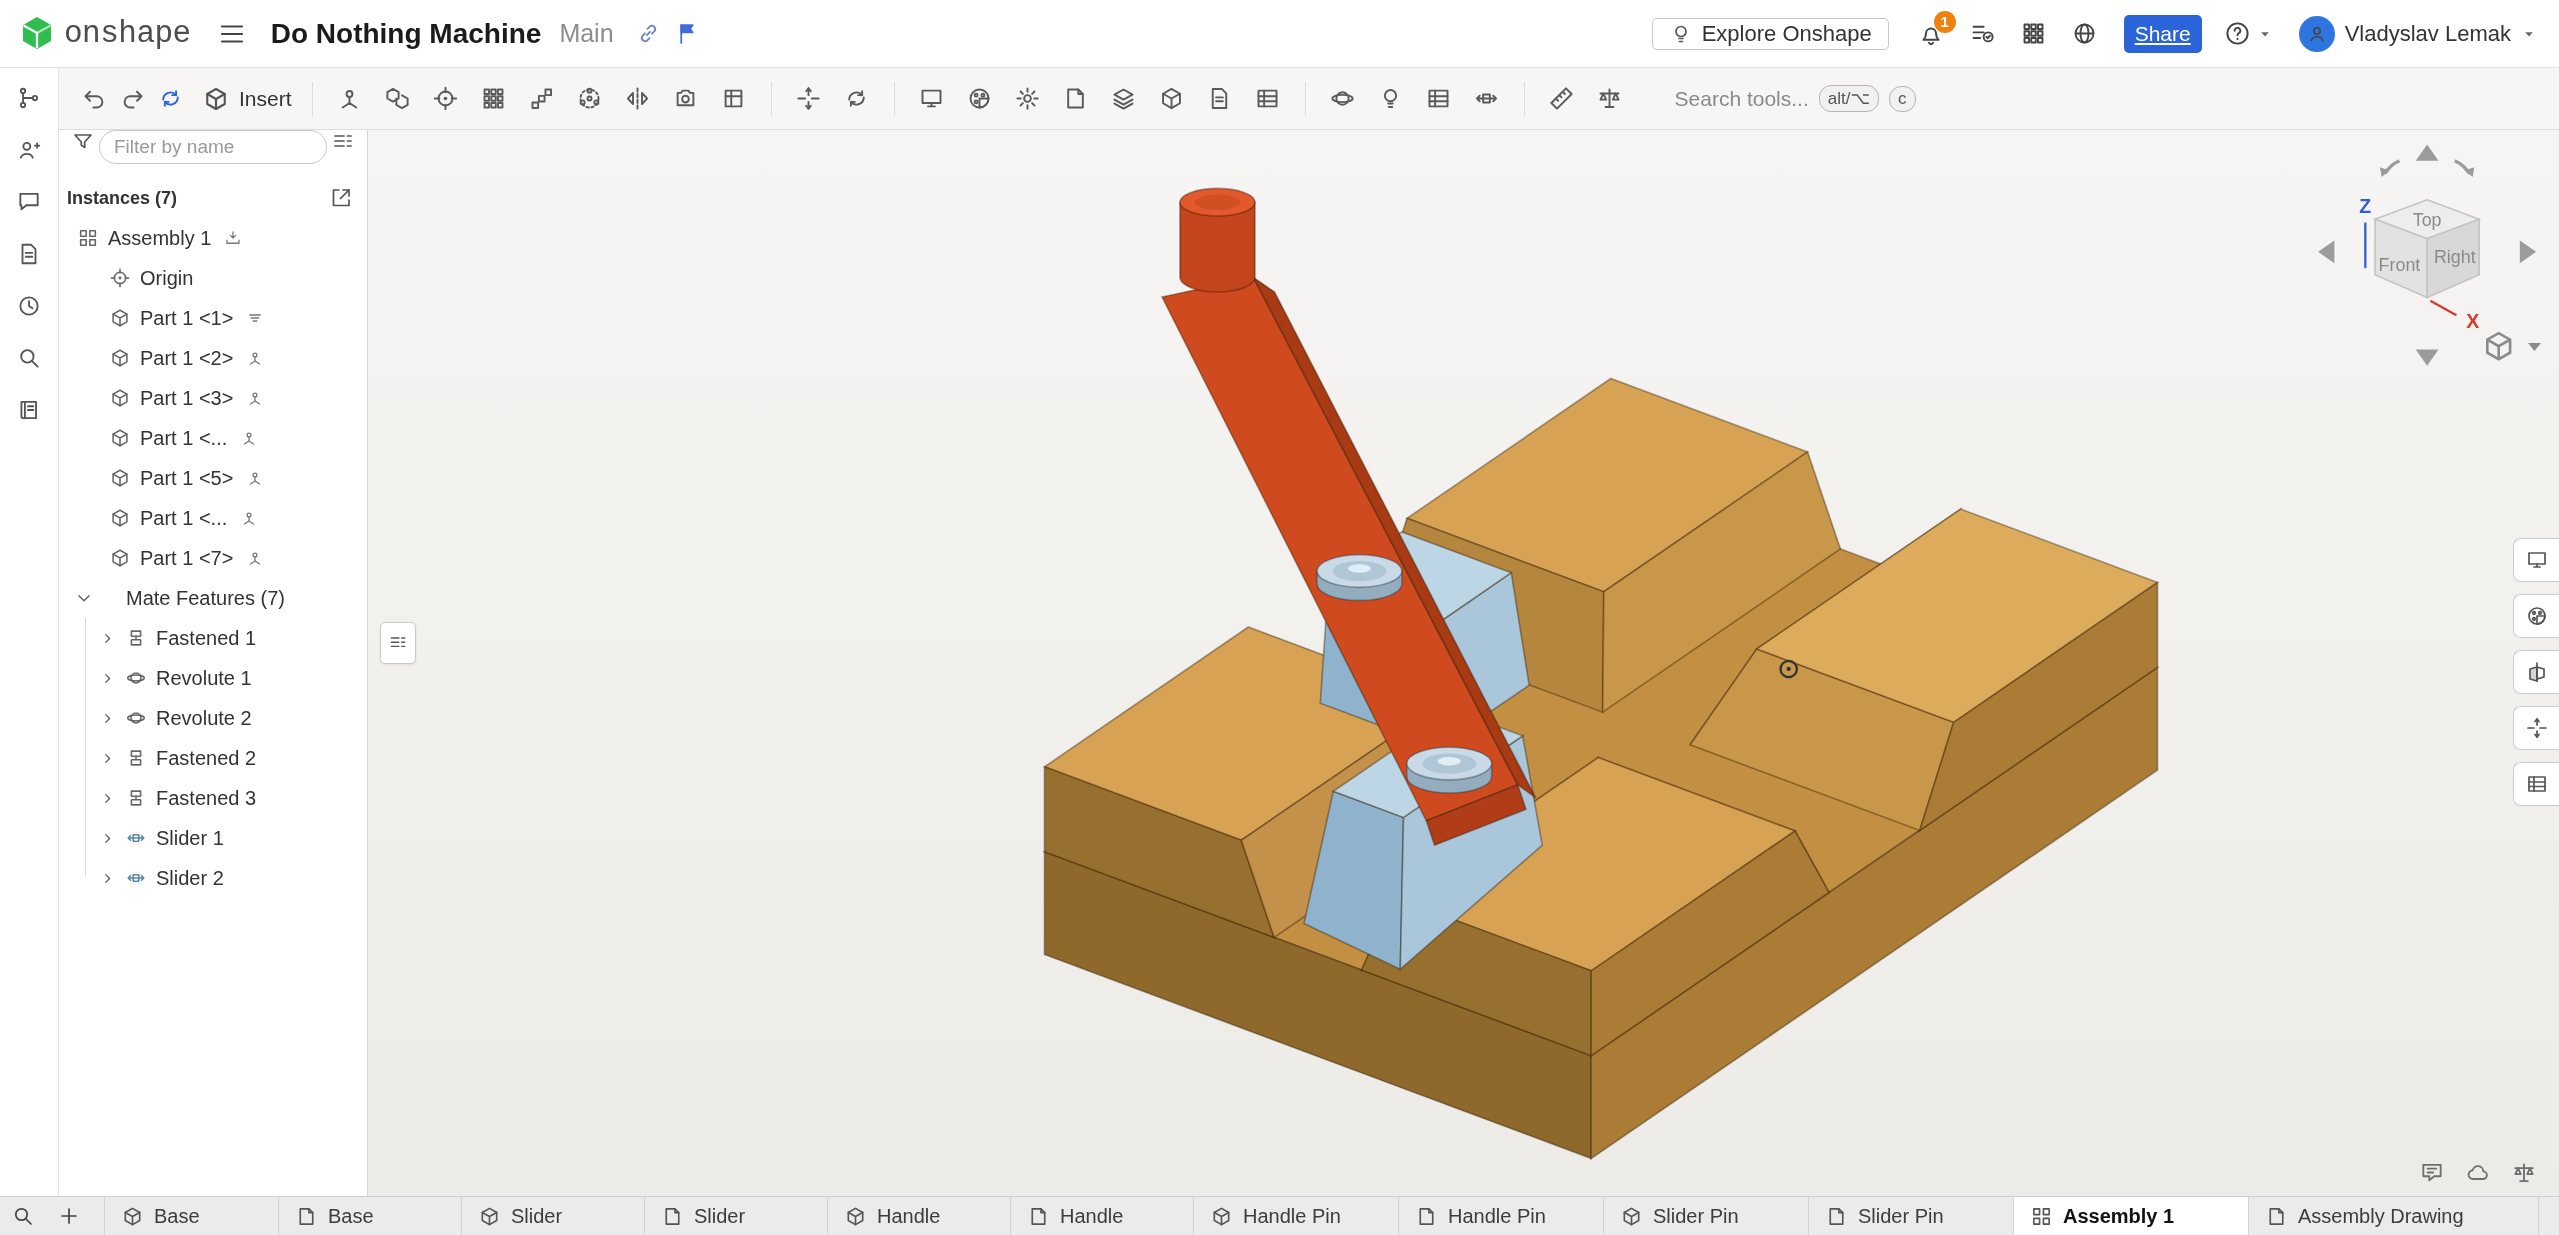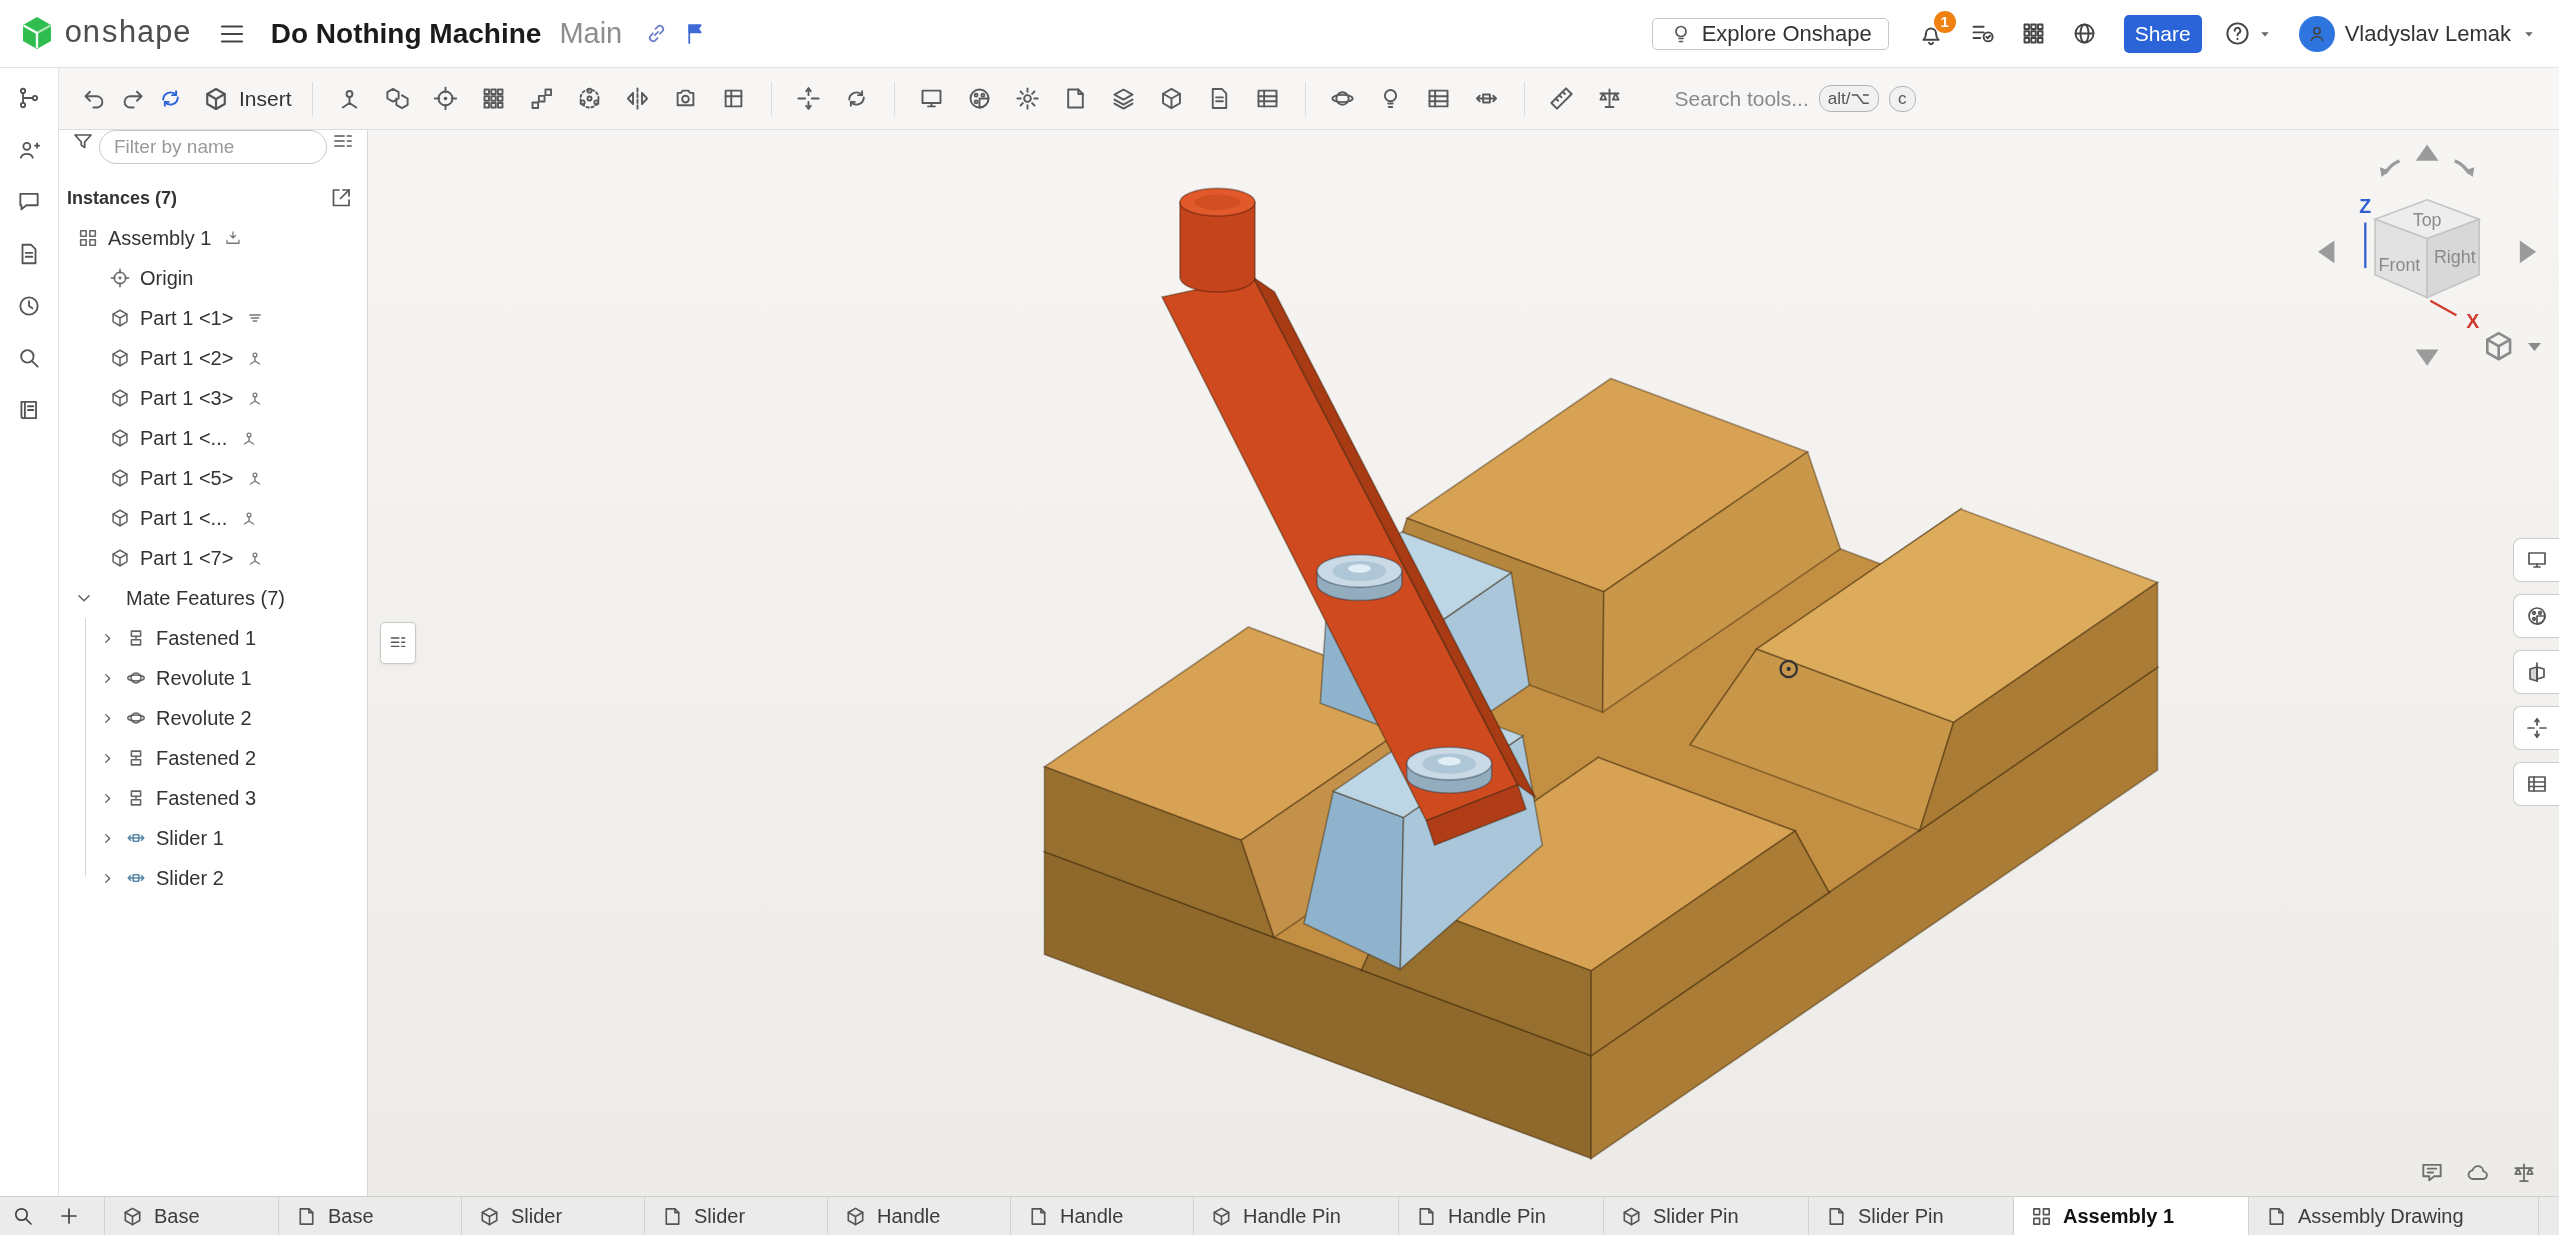--- a/index.html
+++ b/index.html
@@ -8,34 +8,34 @@
   .ic{display:block;width:1em;height:1em;fill:none;stroke:currentColor;stroke-width:1.7;
     stroke-linecap:round;stroke-linejoin:round;}
 
   
   .topbar{position:absolute;left:0;top:0;width:2559px;height:68px;background:#fff;
     border-bottom:1px solid #e3e3e3;display:flex;align-items:center;padding:0 20px;z-index:40;}
   .wordmark{font-size:31px;font-weight:500;color:#4d4d4d;letter-spacing:-.5px;margin-left:10px;font-family:Liberation Mono, monospace;}
   .tb-ic{display:flex;align-items:center;justify-content:center;color:#444;}
   .menuic{font-size:30px;margin-left:26px;}
   .doc-title{font-size:28px;font-weight:700;color:#1b1b1b;margin-left:24px;white-space:nowrap;}
-  .workspace{font-size:29px;color:#8d8d8d;margin-left:18px;}
+  .workspace{font-size:25px;color:#8d8d8d;margin-left:18px;}
   .linkic{font-size:25px;color:#6b7fc9;margin-left:22px;}
   .flagic{font-size:25px;color:#3f6bd6;margin-left:14px;}
   .spacer{flex:1;}
   .explore{height:32px;display:flex;align-items:center;gap:9px;border:1px solid #c7c7c7;
     border-radius:5px;background:#fff;padding:0 16px;font-size:22px;color:#333;}
   .explore .ic{font-size:24px;color:#555;}
   .bellwrap{position:relative;font-size:28px;color:#444;margin-left:28px;}
   .badge{position:absolute;top:-9px;right:-11px;min-width:22px;height:22px;border-radius:11px;
     background:#f0800f;color:#fff;font-size:15px;font-weight:700;display:flex;align-items:center;
     justify-content:center;padding:0 5px;}
   .hdric{font-size:27px;color:#444;margin-left:24px;}
   .share{margin-left:26px;width:78px;height:38px;border:none;border-radius:5px;background:#2b64d8;
-    color:#fff;font-size:21px;font-family:inherit;}
+    color:#fff;font-size:21px;font-family:inherit;text-decoration:underline;}
   .helpwrap{display:flex;align-items:center;gap:4px;margin-left:22px;color:#555;}
   .helpwrap .q{font-size:27px;}
   .caret{font-size:20px;color:#666;}
   .avatar{width:36px;height:36px;border-radius:50%;background:#2e75e0;color:#fff;display:flex;
     align-items:center;justify-content:center;font-size:22px;margin-left:24px;}
   .username{font-size:22px;color:#333;margin-left:10px;white-space:nowrap;}
 
   
   .toolbar{position:absolute;left:59px;top:68px;right:0;height:62px;background:#f7f6f4;
     border-bottom:1px solid #dddddd;display:flex;align-items:center;padding-left:16px;z-index:20;}

